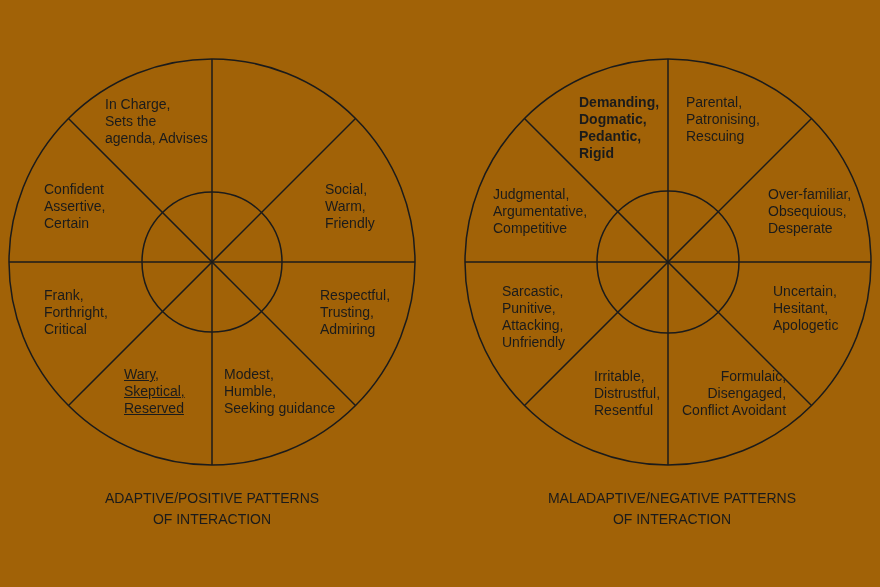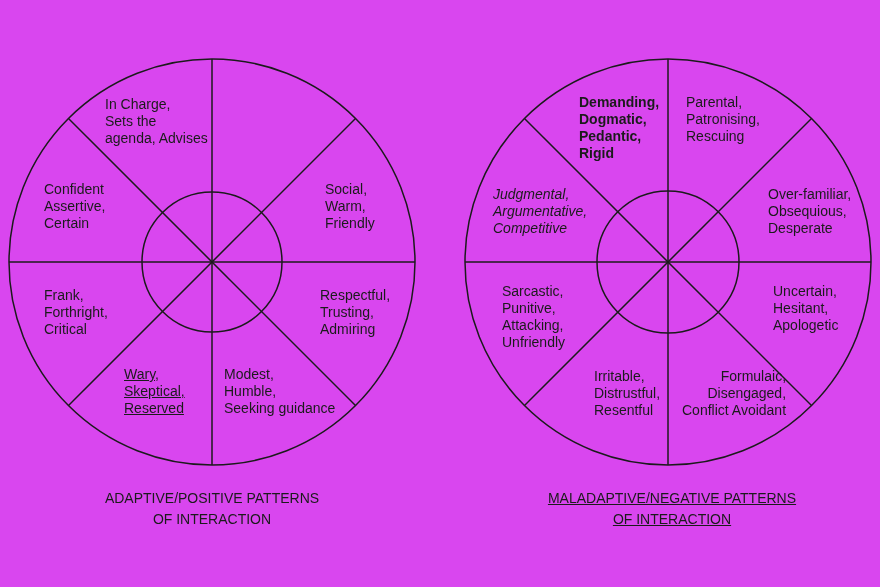--- a/index.html
+++ b/index.html
@@ -4,21 +4,21 @@
 <style>
   html, body {
     margin: 0;
     padding: 0;
     background: #ffffff;
   }
   #stage {
     position: relative;
     width: 880px;
     height: 587px;
-    background: #d946ef;
+    background: #a16207;
     font-family: "Liberation Sans", sans-serif;
     color: #1b1b1b;
     overflow: hidden;
   }
   #wheel-svg {
     position: absolute;
     left: 0;
     top: 0;
   }
   .sector-label {
@@ -86,21 +86,21 @@
 Humble,
 Seeking guidance</div>
 
   <div class="sector-label" style="left:579px; top:94px;font-weight:bold;">Demanding,
 Dogmatic,
 Pedantic,
 Rigid</div>
   <div class="sector-label" style="left:686px; top:94px;">Parental,
 Patronising,
 Rescuing</div>
-  <div class="sector-label" style="left:493px; top:186px;font-style:italic;">Judgmental,
+  <div class="sector-label" style="left:493px; top:186px;">Judgmental,
 Argumentative,
 Competitive</div>
   <div class="sector-label" style="left:768px; top:186px;">Over-familiar,
 Obsequious,
 Desperate</div>
   <div class="sector-label" style="left:502px; top:283px;">Sarcastic,
 Punitive,
 Attacking,
 Unfriendly</div>
   <div class="sector-label" style="left:773px; top:283px;">Uncertain,
@@ -108,16 +108,16 @@
 Apologetic</div>
   <div class="sector-label" style="left:594px; top:368px;">Irritable,
 Distrustful,
 Resentful</div>
   <div class="sector-label" style="left:682px; top:368px;text-align:right;">Formulaic,
 Disengaged,
 Conflict Avoidant</div>
 
   <div class="wheel-caption" style="left:62px;  top:488px;">ADAPTIVE/POSITIVE PATTERNS
 OF INTERACTION</div>
-  <div class="wheel-caption" style="left:522px; top:488px;text-decoration:underline;">MALADAPTIVE/NEGATIVE PATTERNS
+  <div class="wheel-caption" style="left:522px; top:488px;">MALADAPTIVE/NEGATIVE PATTERNS
 OF INTERACTION</div>
 
 </div>
 
 </body></html>

